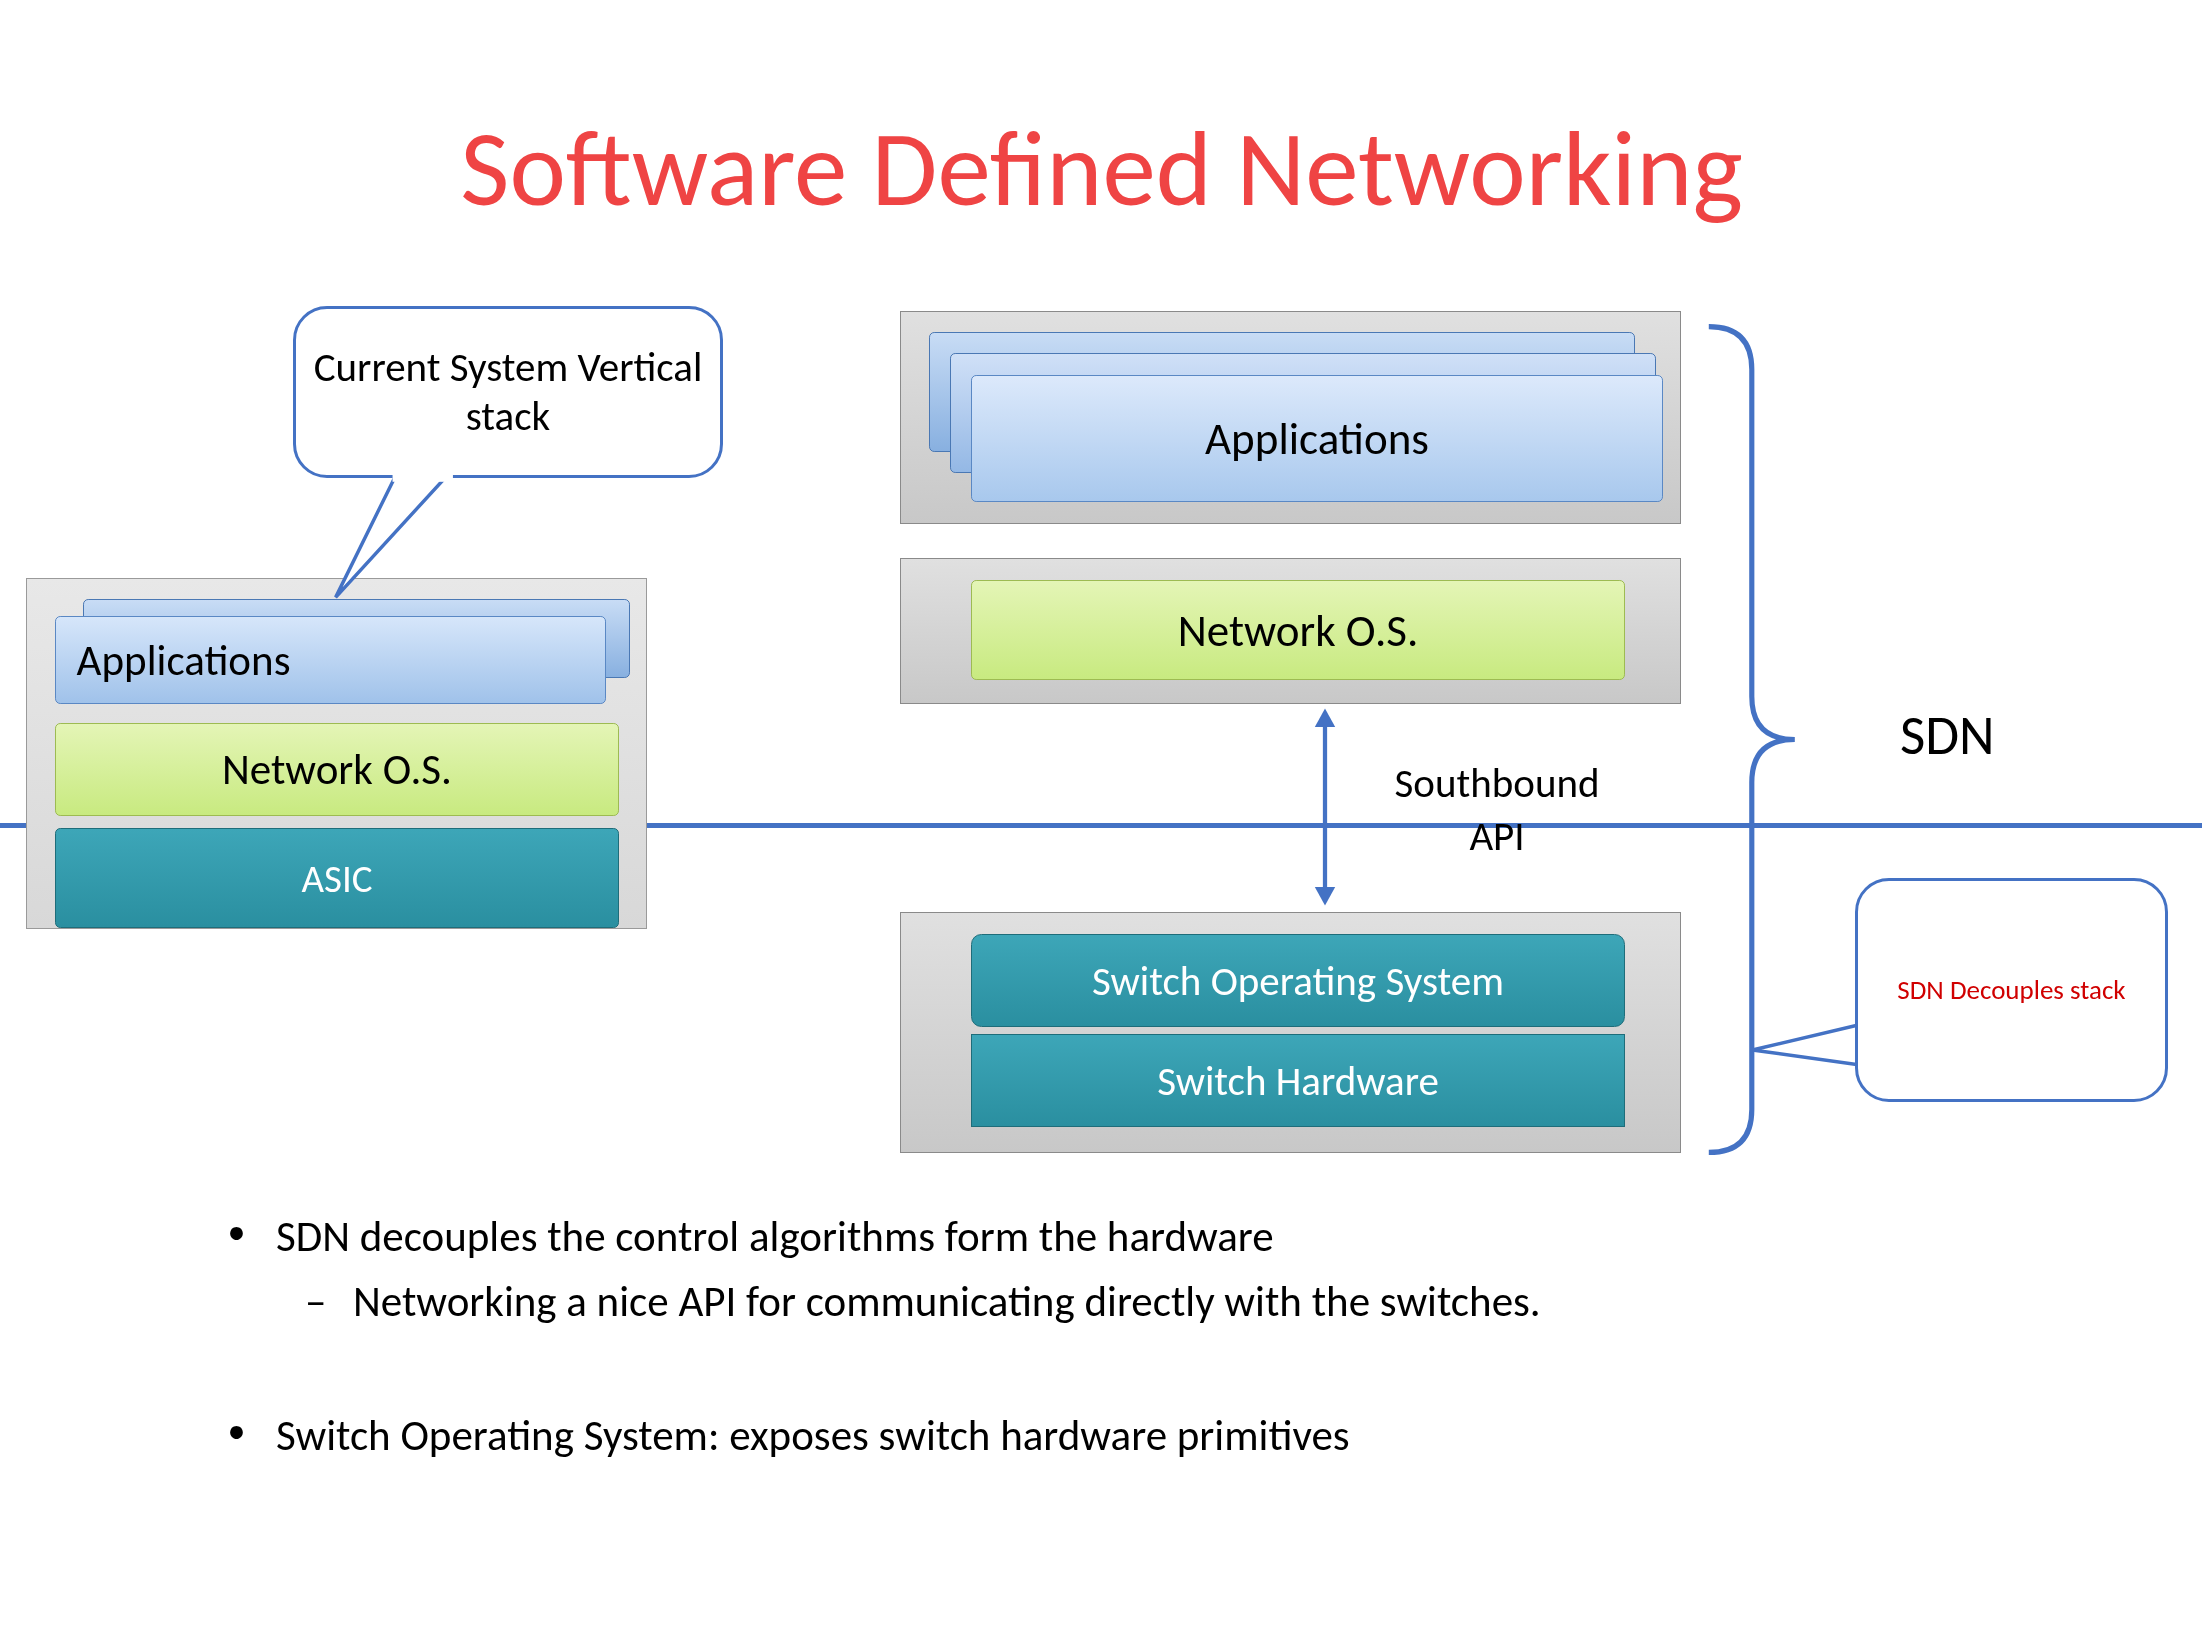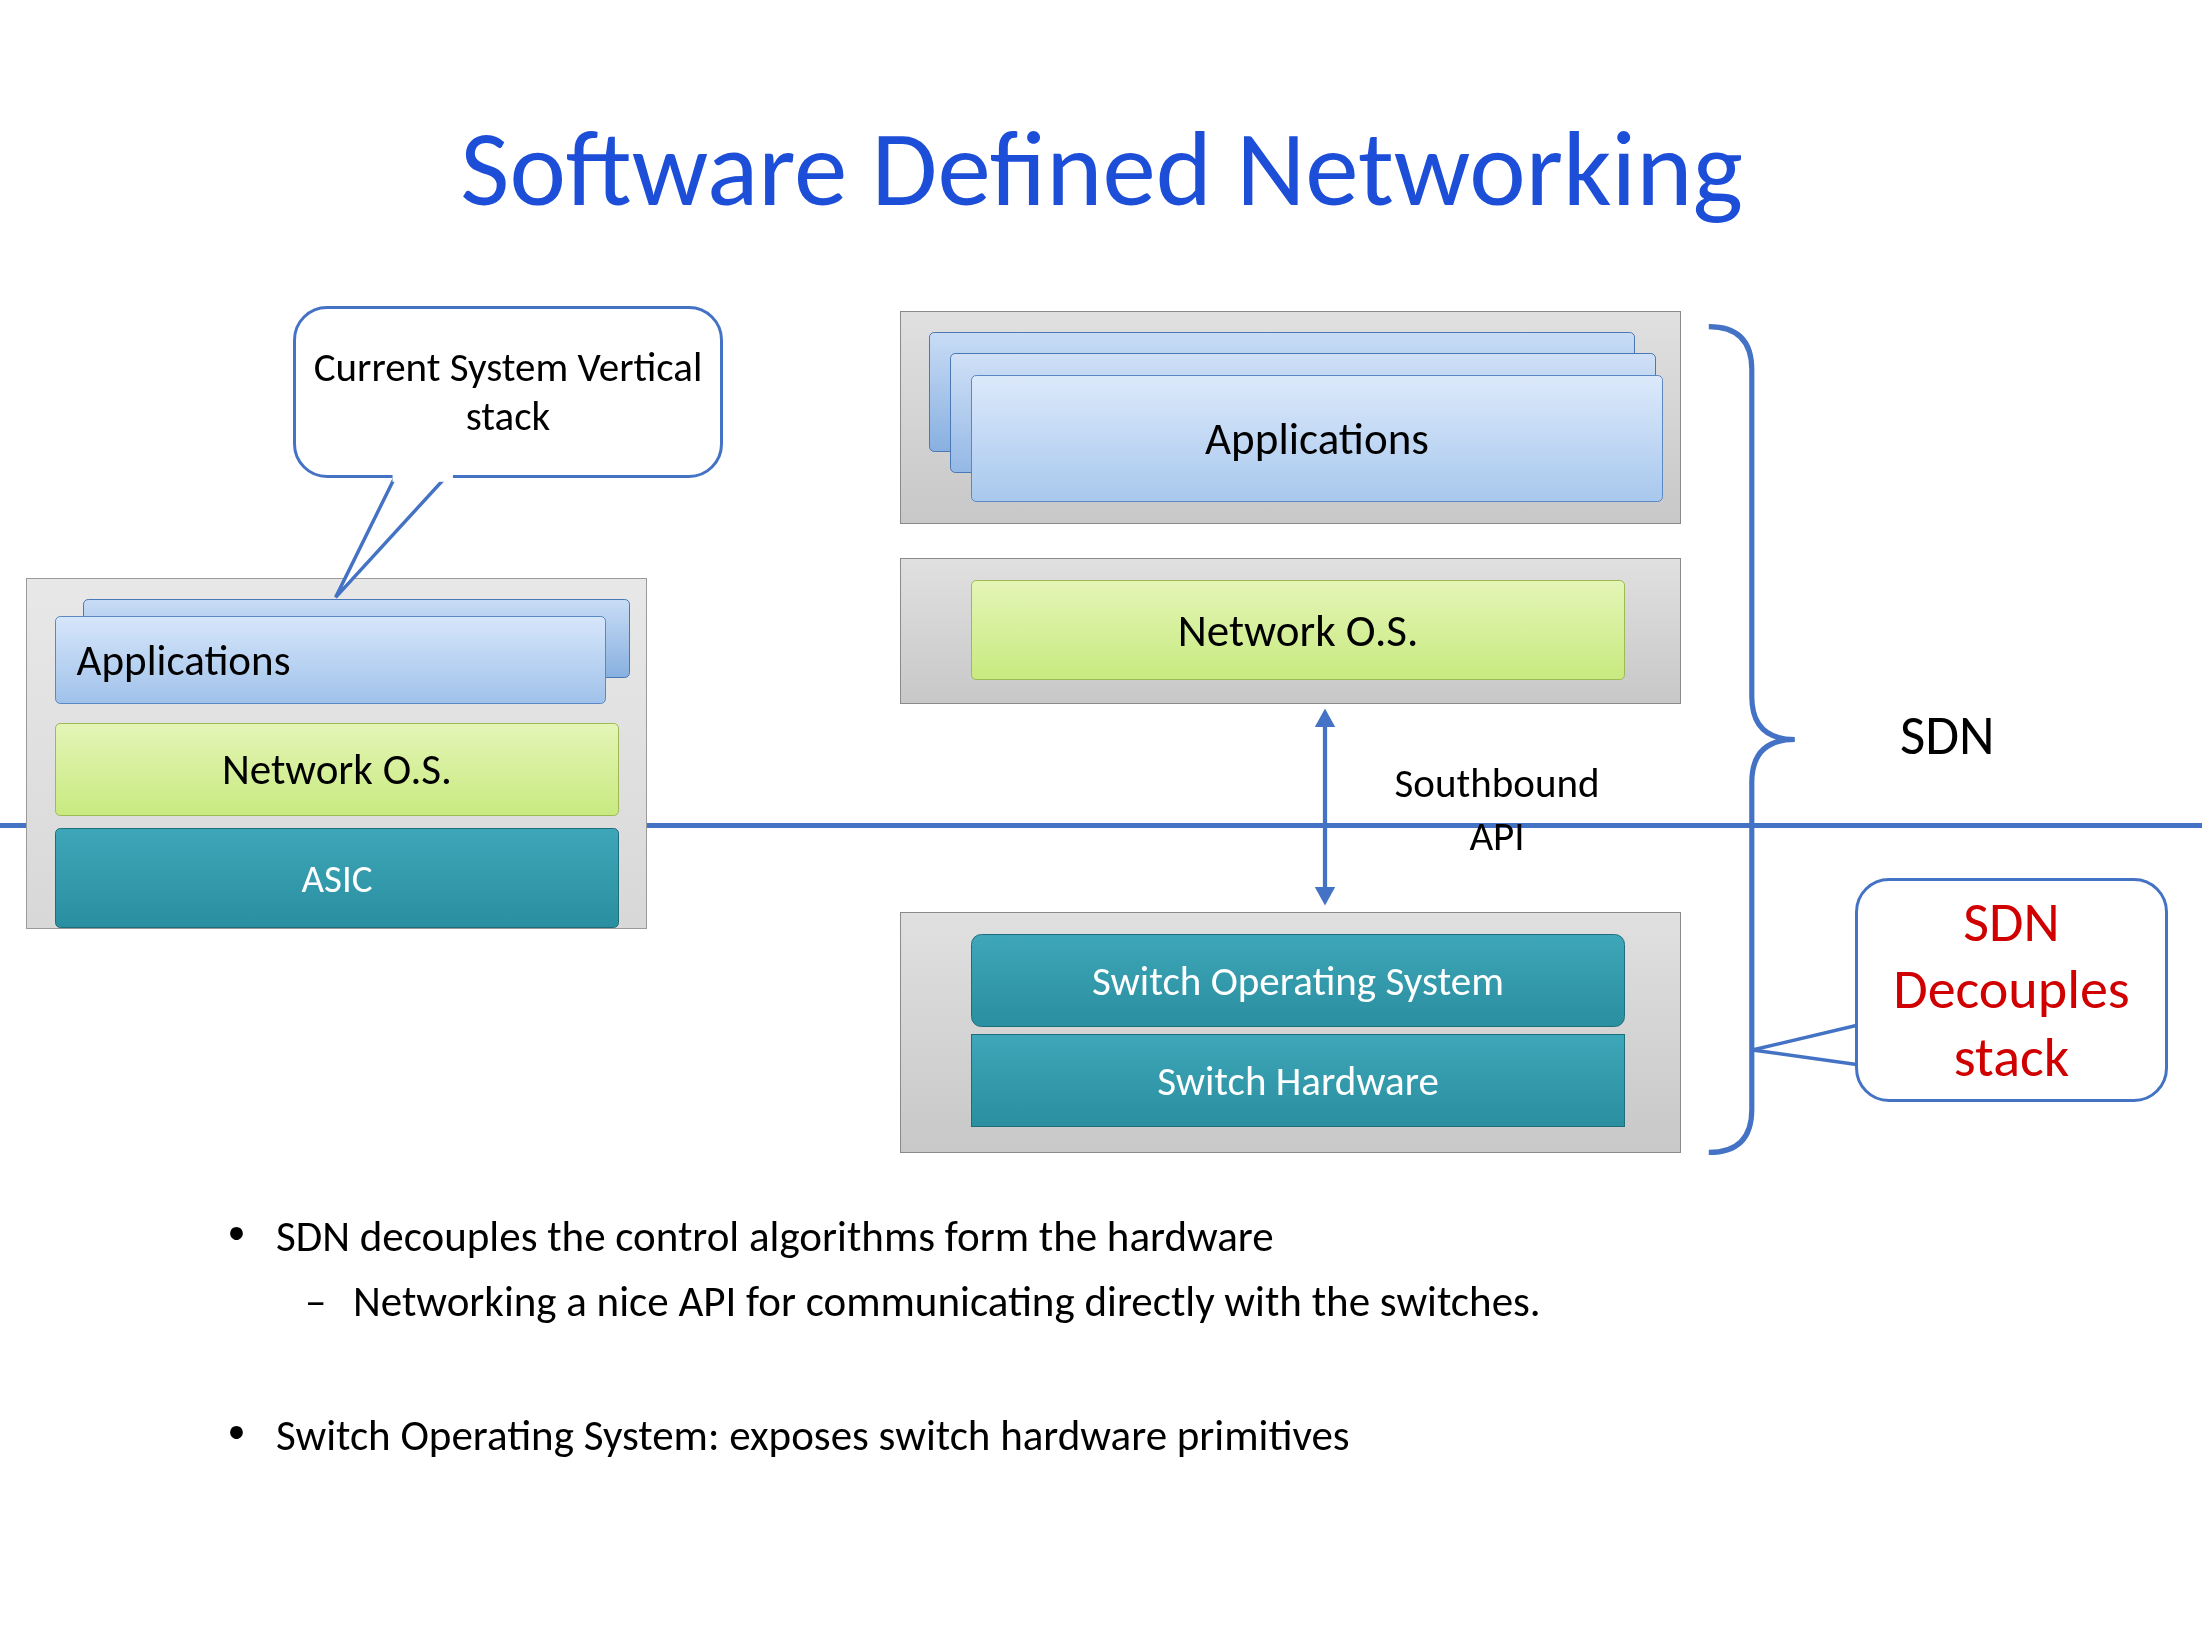--- a/index.html
+++ b/index.html
@@ -11,21 +11,21 @@
     position: relative;
     overflow: hidden;
   }
   .title {
     position: absolute;
     top: 103px;
     left: 0;
     width: 100%;
     text-align: center;
     font-size: 107px;
-    color: #1d4ed8;
+    color: #ef4444;
     font-weight: 400;
   }
   
   .hline {
     position: absolute;
     top: 823px;
     left: 0;
     width: 100%;
     height: 5.2px;
     background: #4472c4;
@@ -268,21 +268,21 @@
     left: 1855px;
     width: 313px;
     height: 224px;
     background: #fff;
     border: 3.4px solid #4472c4;
     border-radius: 34px;
     display: flex;
     align-items: center;
     justify-content: center;
     text-align: center;
-    font-size: 56px;
+    font-size: 27px;
     color: #d00000;
     line-height: 1.2;
   }
   .callout-right-tail-svg {
     position: absolute;
     top: 1007px;
     left: 1747px;
   }
   
   .bullets {

